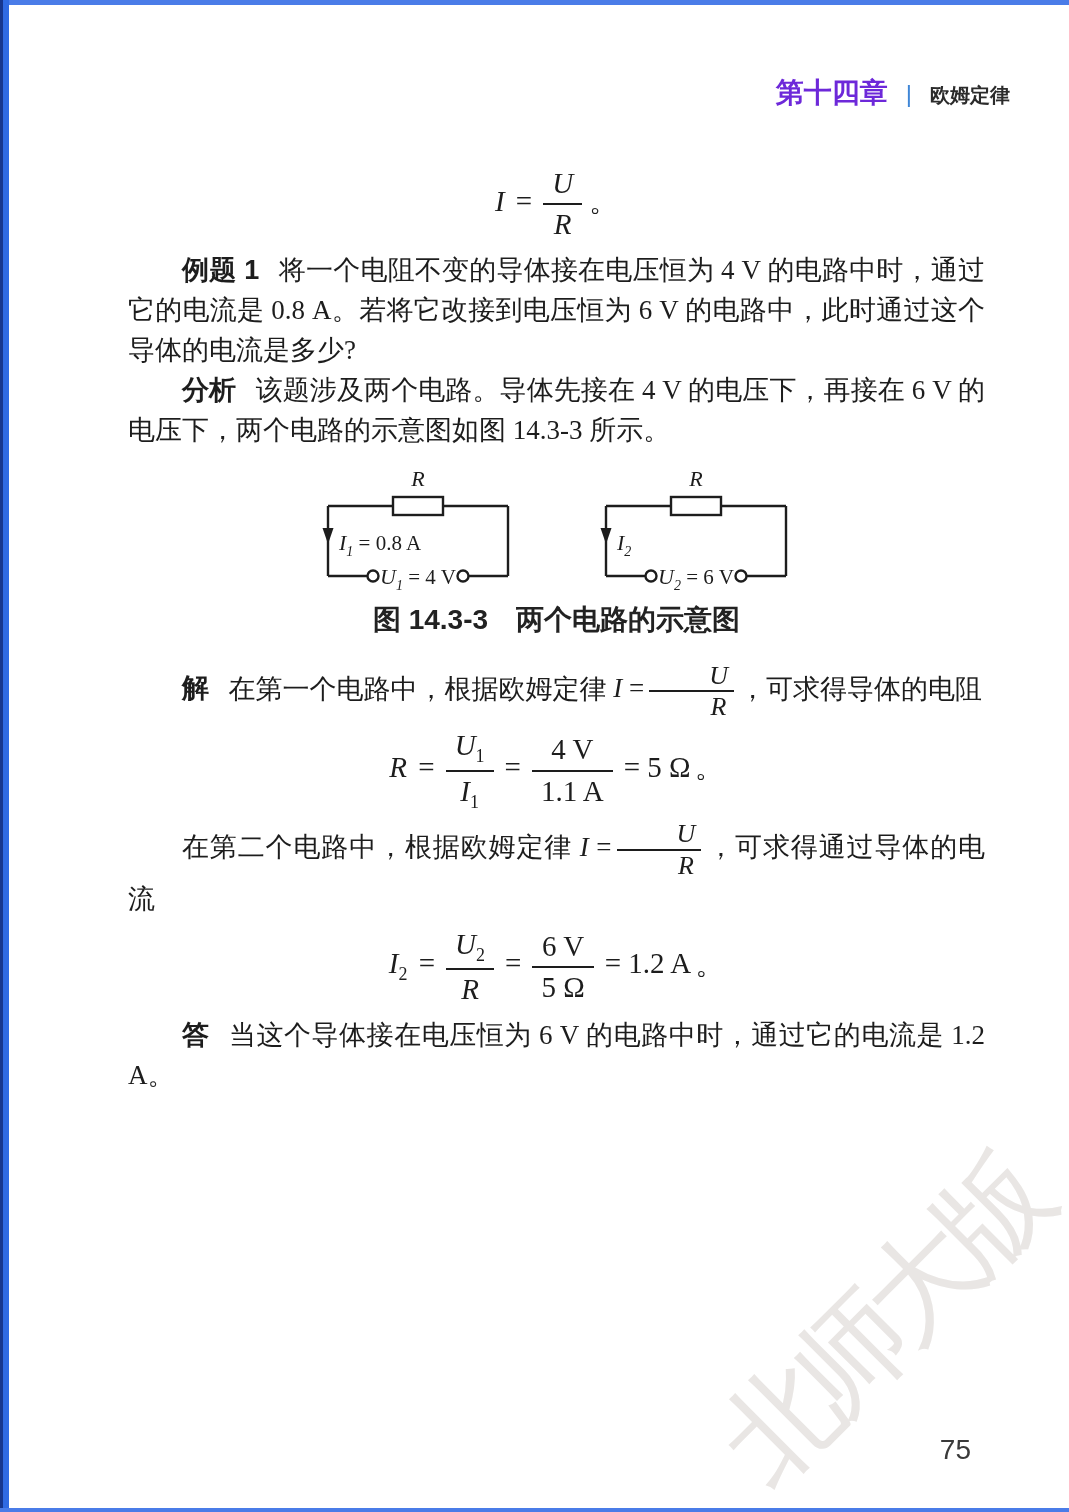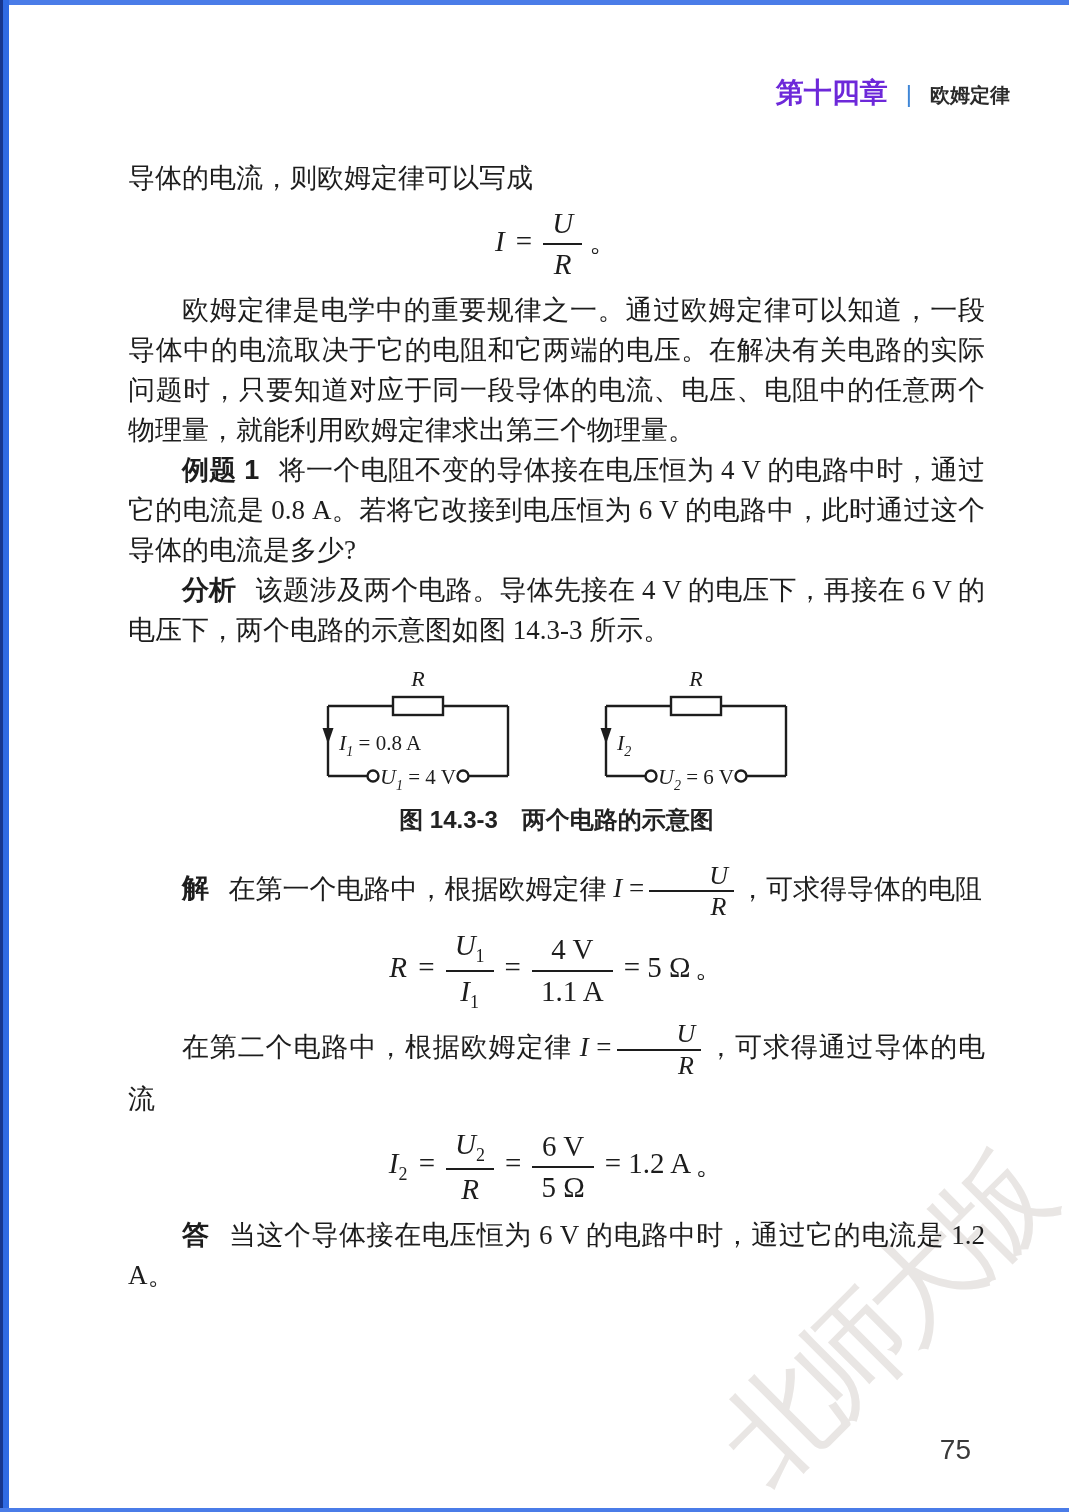--- a/index.html
+++ b/index.html
@@ -46,21 +46,21 @@
   .ifrac { display:inline-block; vertical-align:middle; text-align:center; margin:0 5px; line-height:1.05; font-size:26px; }
   .ifrac .num { display:block; border-bottom:2px solid #1d1d1d; padding:0 6px 1px; }
   .ifrac .den { display:block; padding:1px 6px 0; }
   .imath { white-space:nowrap; }
 
   
   .figure { margin:16px 0 22px; text-indent:0; }
   .circuits { display:flex; justify-content:center; gap:78px; }
   .circuit { overflow:visible; }
   .caption { text-align:center; font-family:"Liberation Sans", sans-serif; font-weight:bold;
-             font-size:24px; margin-top:6px; color:#222; }
+             font-size:28px; margin-top:6px; color:#222; }
 
   .page-number { position:absolute; right:98px; bottom:46px; z-index:2;
                  font-family:"Liberation Sans", sans-serif; font-size:28px; color:#3a3a3a; }
 
   svg text { fill:#1d1d1d; }
   .svg-var { font-style:italic; font-family:"Liberation Serif", serif; font-size:22px; }
   .svg-sub { font-style:italic; font-family:"Liberation Serif", serif; font-size:14px; }
   .svg-plain { font-family:"Liberation Serif", serif; font-size:21px; }
 </style>
 </head>
@@ -72,29 +72,27 @@
   <div class="edge-bottom"></div>
 
   <div class="watermark">北师大版</div>
 
   <div class="header">
     <span class="chapter">第十四章</span><span class="sep">|</span><span class="btitle">欧姆定律</span>
   </div>
 
   <div class="content">
 
-    <p class="para">导体的电流，则欧姆定律可以写成</p>
 
     <div class="formula">
       <span class="var">I</span>
       <span class="eqs">=</span><span class="frac"><span class="num var">U</span><span class="den var">R</span></span><span>。</span>
     </div>
 
 
-    <p class="para indent">欧姆定律是电学中的重要规律之一。通过欧姆定律可以知道，一段导体中的电流取决于它的电阻和它两端的电压。在解决有关电路的实际问题时，只要知道对应于同一段导体的电流、电压、电阻中的任意两个物理量，就能利用欧姆定律求出第三个物理量。</p>
 
     <p class="para indent"><span class="blabel">例题 1</span><span>将一个电阻不变的导体接在电压恒为 4 V 的电路中时，通过它的电流是 0.8 A。若将它改接到电压恒为 6 V 的电路中，此时通过这个导体的电流是多少?</span></p>
 
     <p class="para indent"><span class="blabel">分析</span><span>该题涉及两个电路。导体先接在 4 V 的电压下，再接在 6 V 的电压下，两个电路的示意图如图 14.3-3 所示。</span></p>
 
     <div class="figure">
       <div class="circuits">
 
         <svg class="circuit" width="200" height="128" viewBox="0 0 200 128">
           <path d="M10 40 H75 M125 40 H190 M10 40 V110 M190 40 V110 M10 110 H49 M151 110 H190" fill="none" stroke="#1d1d1d" stroke-width="2.4"></path>

